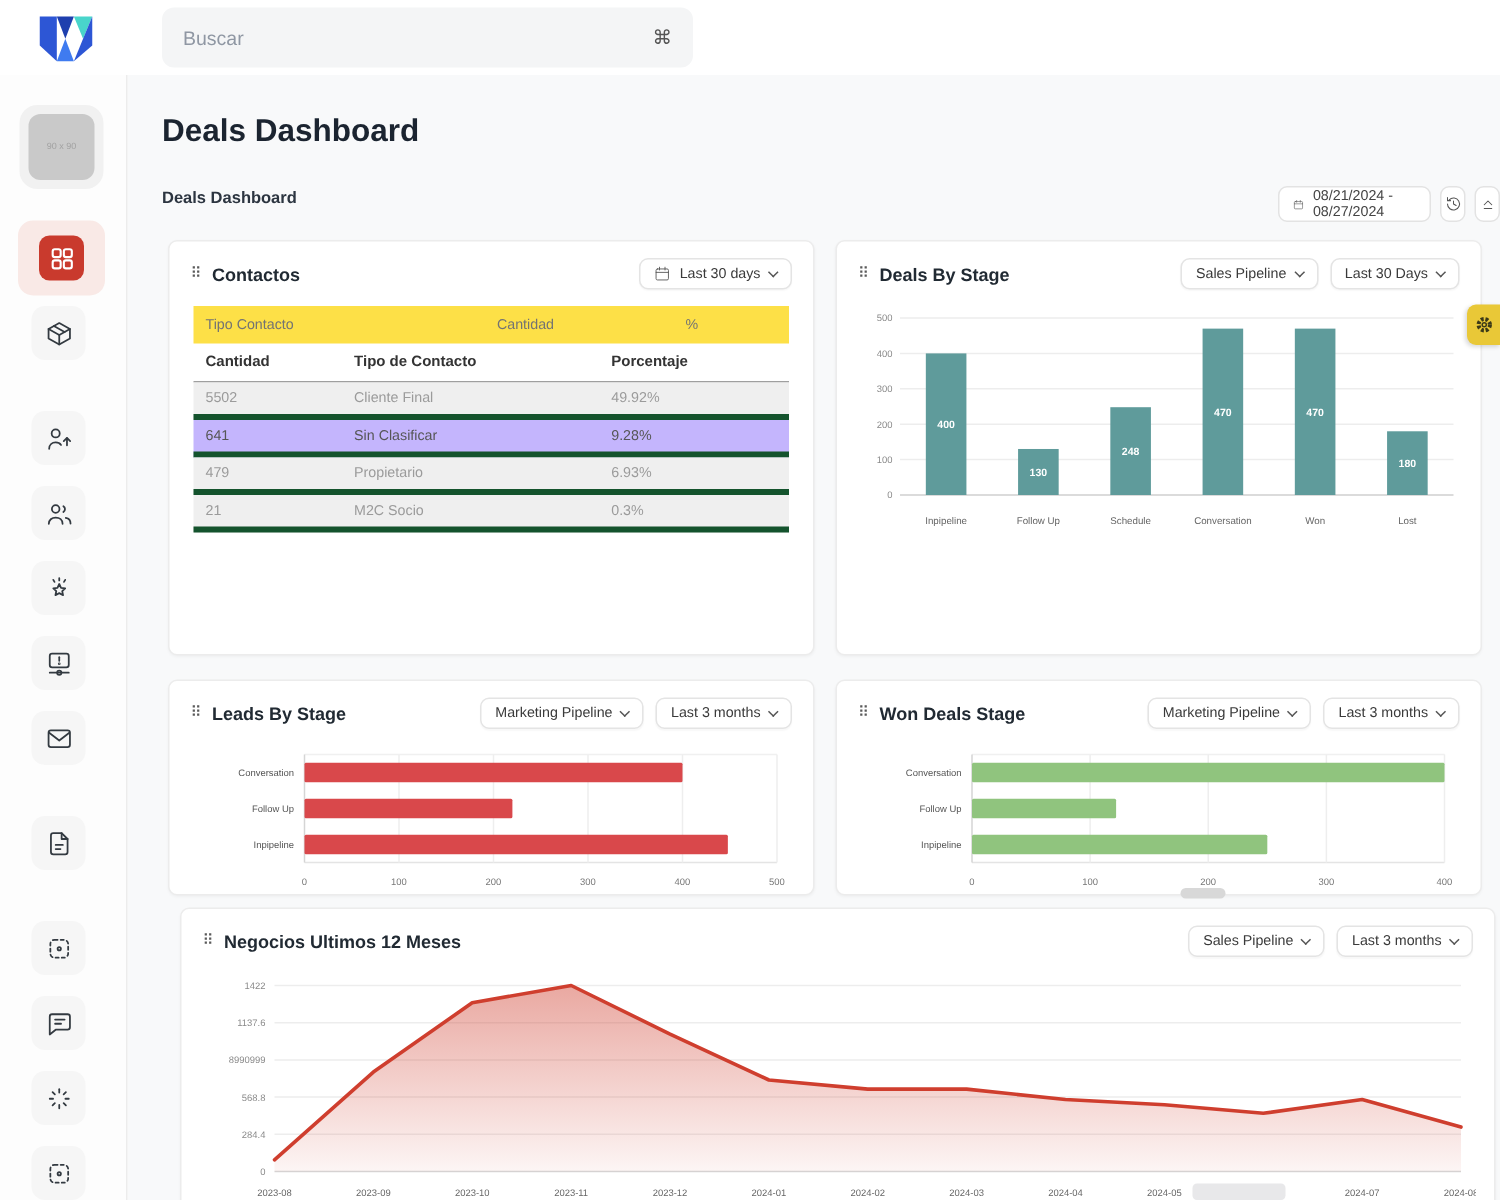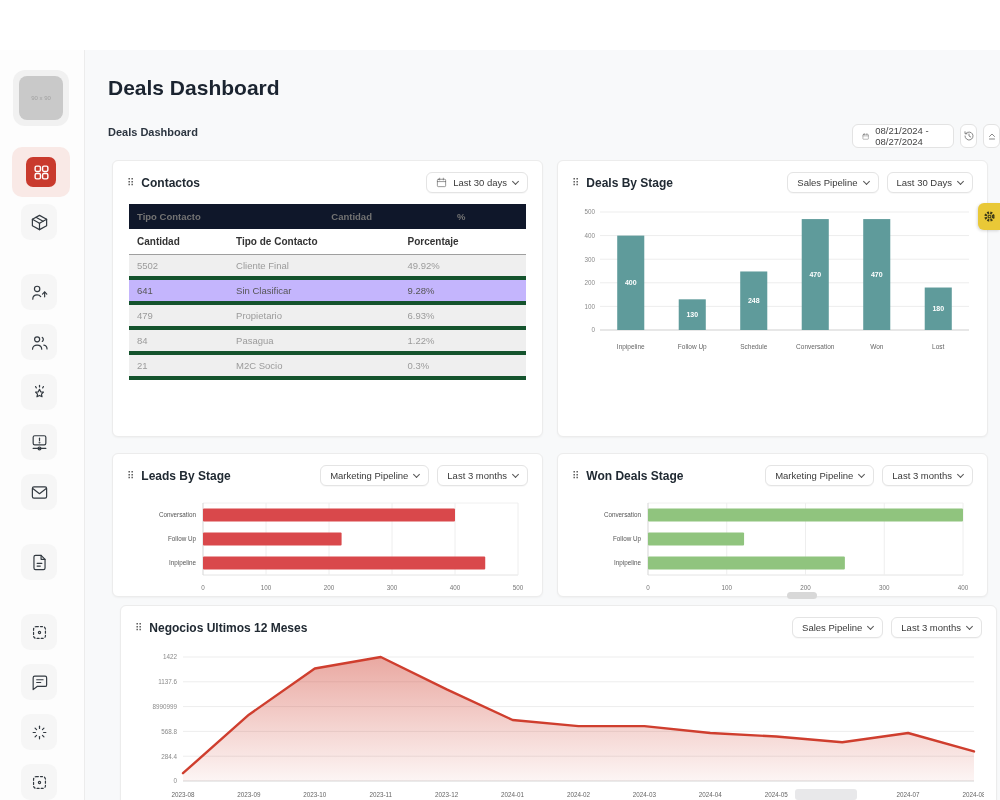--- a/index.html
+++ b/index.html
@@ -59,21 +59,21 @@
     border-radius:6px; padding:4px 9px; font-size:9.5px; color:#3a3a3a; cursor:pointer;
     box-shadow:0 1px 1px rgba(0,0,0,0.03); }
   .chev { width:5px; height:5px; border-right:1.5px solid #555; border-bottom:1.5px solid #555;
     transform:rotate(45deg); margin-top:-2px; }
   .cal-ic { width:11px; height:11px; stroke:#555; stroke-width:1.3; fill:none; stroke-linecap:round; }
 
   
   .tbl { margin:4px 16px 0 16px; }
   .t-row { display:grid; grid-template-columns:26% 45% 29%; align-items:center; height:25px;
     padding:0 8px; font-size:9.5px; border-bottom:4px solid #14532d; }
-  .t-outer { grid-template-columns:51% 33% 16%; background:#0f172a; color:#737373; border-bottom:none;font-weight:bold; }
+  .t-outer { grid-template-columns:51% 33% 16%; background:#fde047; color:#737373; border-bottom:none; }
   .t-head { font-weight:700; color:#333; font-size:10px; border-bottom:1px solid #9f9f9f; height:26px; }
   .t-row.alt { background:#efefef; color:#9b9b9b; }
   .t-row.plain { background:#c4b5fd; color:#565656; }
 
   .chart-wrap { padding:2px 14px 0 14px; }
   svg text { font-family:"Liberation Sans","DejaVu Sans",sans-serif; }
 
   
   .settings-tab { position:absolute; left:978px; top:203px; width:22px; height:27px; background:#e9c837;
     border-radius:6px 0 0 6px; display:flex; align-items:center; justify-content:center; cursor:pointer;
@@ -81,20 +81,33 @@
   .scroll-pill { position:absolute; left:787px; top:592px; width:30px; height:7px; background:#d8d8d8;
     border-radius:4px; z-index:3; cursor:pointer; }
   .bottom-pill { position:absolute; left:795px; top:789px; width:62px; height:11px; background:#e8e8ea;
     border-radius:3px; z-index:3; }
 </style>
 </head>
 <body>
 
 <div class="screen">
 
+  <div class="topbar">
+    <svg class="logo" viewBox="0 0 56 48">
+      <polygon points="8,8 21,8 21,42 8,30" fill="#2d56d5"></polygon>
+      <polygon points="21,8 34,8 27.5,25" fill="#1e3fae"></polygon>
+      <polygon points="21,42 27.5,25 34,42" fill="#3f7bf0"></polygon>
+      <polygon points="34,8 48,8 41,25" fill="#49d5cb"></polygon>
+      <polygon points="34,42 41,25 48,8 48,30" fill="#2d56d5"></polygon>
+    </svg>
+    <div class="searchbox">
+      <input type="text" placeholder="Buscar" style="">
+      <span class="search-shortcut">⌘</span>
+    </div>
+  </div>
 
   <div class="sidebar" id="sidebar">
       <div class="side-item avatar" style="top: 20px;">
         <div class="avatar-box">90 x 90</div>
       </div>
       <div class="side-item active" style="top: 97px;">
         <div class="active-chip" style="background:#c93a2d">
           <svg viewBox="0 0 24 24">
             <rect x="3" y="3" width="7.5" height="7.5" rx="2"></rect>
             <rect x="13.5" y="3" width="7.5" height="7.5" rx="2"></rect>
@@ -256,25 +269,20 @@
         </div>
         <div class="t-row plain">
           <span>641</span>
           <span>Sin Clasificar</span>
           <span>9.28%</span>
         </div>
         <div class="t-row alt">
           <span>479</span>
           <span>Propietario</span>
           <span>6.93%</span>
-        </div>
-        <div class="t-row alt">
-          <span>84</span>
-          <span>Pasagua</span>
-          <span>1.22%</span>
         </div>
         <div class="t-row alt">
           <span>21</span>
           <span>M2C Socio</span>
           <span>0.3%</span>
         </div>
       </div>
   </div>
 
   <div class="card" id="card-deals">

